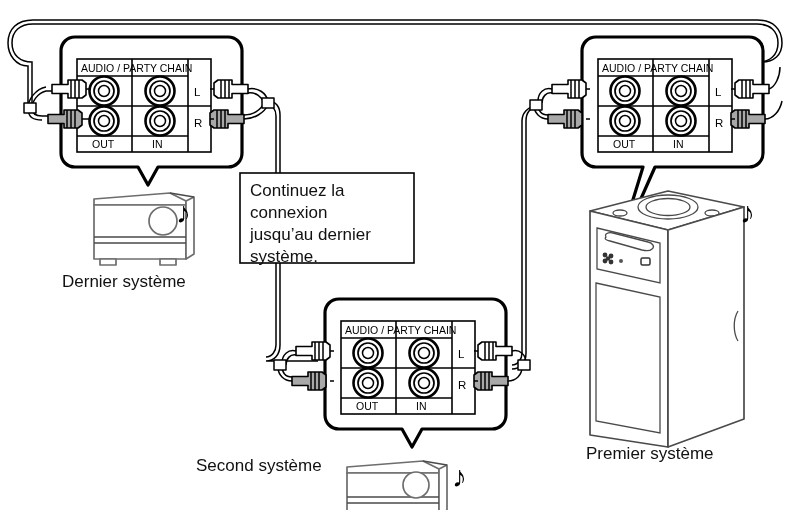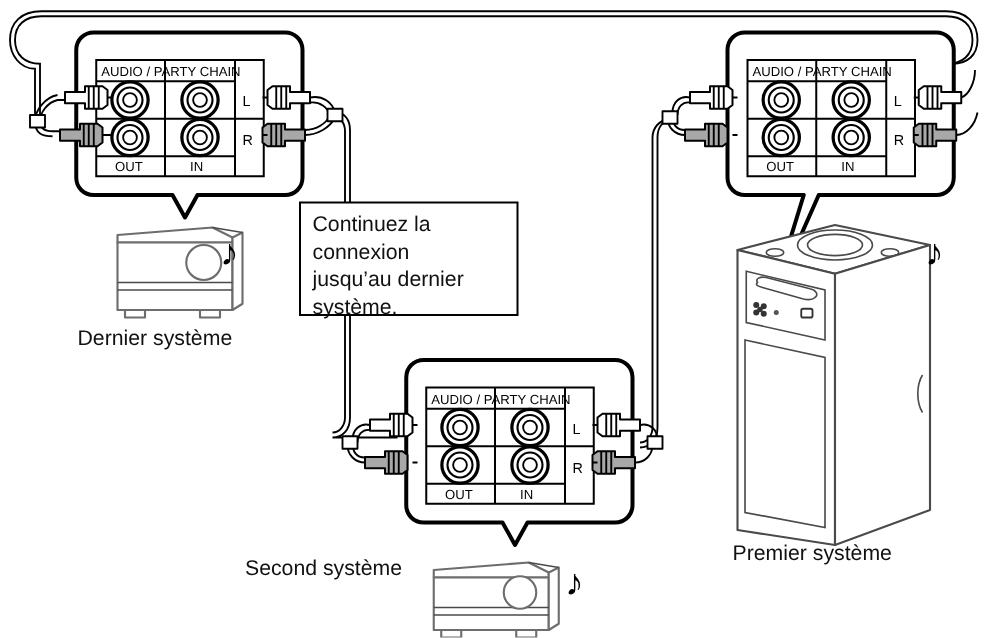--- a/index.html
+++ b/index.html
@@ -9,21 +9,21 @@
   }
   body {
     width: 793px;
     height: 510px;
     font-family: "Liberation Sans", sans-serif;
     overflow: hidden;
     position: relative;
   }
   #diagram-root {
     position: absolute;
-    top: 4px;
+    top: 15px;
     left: 0;
     width: 793px;
     height: 372px;
   }
   svg { display: block; }
 
   .panel-body {
     fill: #ffffff;
     stroke: #000000;
     stroke-width: 3.2;

